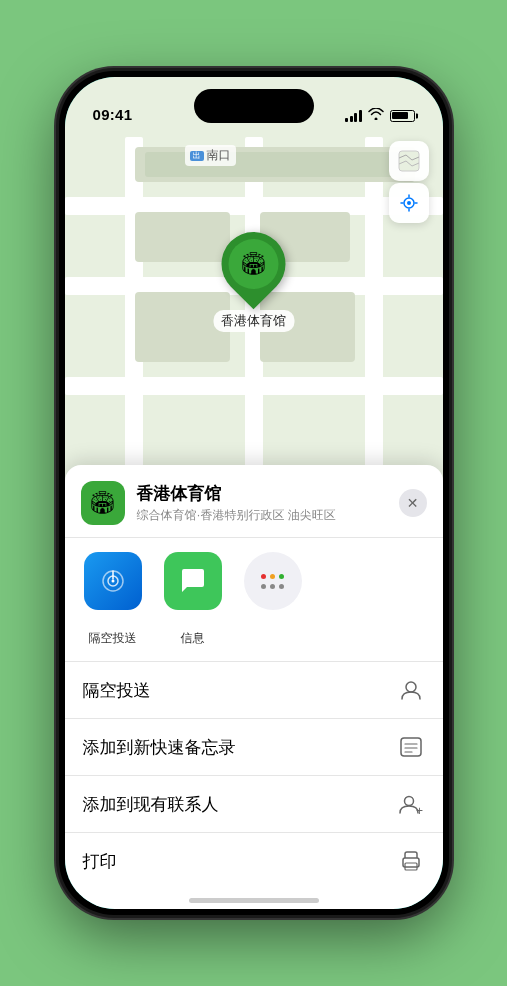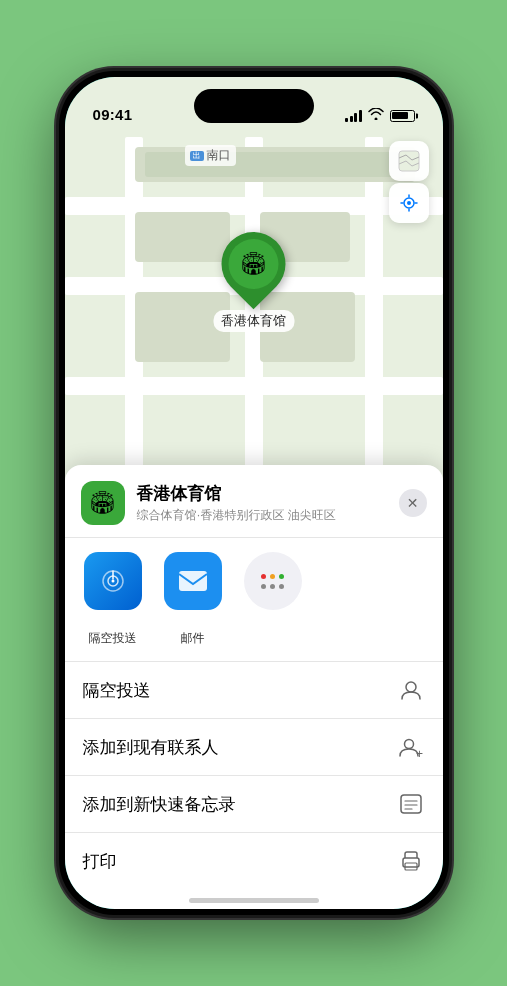--- a/index.html
+++ b/index.html
@@ -511,30 +511,29 @@
             <svg width="30" height="30" viewBox="0 0 30 30">
               <circle cx="15" cy="15" r="10" stroke="rgba(255,255,255,0.6)" stroke-width="1.5" fill="none"></circle>
               <circle cx="15" cy="15" r="5" stroke="rgba(255,255,255,0.8)" stroke-width="1.5" fill="none"></circle>
               <circle cx="15" cy="15" r="1.5" fill="white"></circle>
               <line x1="15" y1="5" x2="15" y2="13" stroke="white" stroke-width="1.5" stroke-linecap="round"></line>
             </svg>
           </div>
           <span class="share-app-label">隔空投送</span>
         </div>
 
-
         <div class="share-app">
-          <div class="share-app-icon app-mail">
-            <svg width="32" height="28" viewBox="0 0 32 28">
-              <rect x="2" y="4" width="28" height="20" rx="3" fill="white" opacity="0.9"></rect>
-              <path d="M2 7 L16 17 L30 7" stroke="#1c8ff0" stroke-width="2" fill="none"></path>
+          <div class="share-app-icon app-messages">
+            <svg width="32" height="32" viewBox="0 0 32 32">
+              <path d="M5 6 Q5 4 7 4 L25 4 Q27 4 27 6 L27 20 Q27 22 25 22 L10 22 L5 27 L5 6Z" fill="white"></path>
             </svg>
           </div>
-          <span class="share-app-label">邮件</span>
-        </div>
+          <span class="share-app-label">信息</span>
+        </div>
+
 
 
         <div class="share-app">
           <div class="app-more">
             <div class="more-dots">
               <div class="more-dot" style="background:#e53030;"></div>
               <div class="more-dot" style="background:#f0a020;"></div>
               <div class="more-dot" style="background:#30b030;"></div>
             </div>
             <div class="more-dots" style="margin-top:3px">
@@ -554,43 +553,43 @@
           <span class="action-label">隔空投送</span>
           <div class="action-icon">
             <svg width="22" height="22" viewBox="0 0 22 22" fill="none">
               <circle cx="11" cy="8" r="5" stroke="#666" stroke-width="1.5" fill="none"></circle>
               <path d="M2 20 C2 15 5 13 11 13 S20 15 20 20" stroke="#666" stroke-width="1.5" fill="none" stroke-linecap="round"></path>
             </svg>
           </div>
         </div>
 
         <div class="action-item">
-          <span class="action-label">添加到现有联系人</span>
-          <div class="action-icon">
-            <svg width="24" height="22" viewBox="0 0 24 22" fill="none">
-              <circle cx="10" cy="8" r="4.5" stroke="#666" stroke-width="1.5" fill="none"></circle>
-              <path d="M1 20 C1 15 4 13 10 13 S19 15 19 20" stroke="#666" stroke-width="1.5" fill="none" stroke-linecap="round"></path>
-              <text x="17" y="22" font-size="12" fill="#666">+</text>
-            </svg>
-          </div>
-        </div>
-
-        <div class="action-item">
           <span class="action-label">添加到新快速备忘录</span>
           <div class="action-icon">
             <svg width="22" height="20" viewBox="0 0 22 20" fill="none">
               <rect x="1" y="1" width="20" height="18" rx="3" stroke="#666" stroke-width="1.5" fill="none"></rect>
               <line x1="5" y1="7" x2="17" y2="7" stroke="#666" stroke-width="1.2" stroke-linecap="round"></line>
               <line x1="5" y1="11" x2="17" y2="11" stroke="#666" stroke-width="1.2" stroke-linecap="round"></line>
               <line x1="5" y1="15" x2="12" y2="15" stroke="#666" stroke-width="1.2" stroke-linecap="round"></line>
             </svg>
           </div>
         </div>
 
         <div class="action-item">
+          <span class="action-label">添加到现有联系人</span>
+          <div class="action-icon">
+            <svg width="24" height="22" viewBox="0 0 24 22" fill="none">
+              <circle cx="10" cy="8" r="4.5" stroke="#666" stroke-width="1.5" fill="none"></circle>
+              <path d="M1 20 C1 15 4 13 10 13 S19 15 19 20" stroke="#666" stroke-width="1.5" fill="none" stroke-linecap="round"></path>
+              <text x="17" y="22" font-size="12" fill="#666">+</text>
+            </svg>
+          </div>
+        </div>
+
+        <div class="action-item">
           <span class="action-label">打印</span>
           <div class="action-icon">
             <svg width="22" height="20" viewBox="0 0 22 20" fill="none">
               <rect x="3" y="7" width="16" height="9" rx="2" stroke="#666" stroke-width="1.5" fill="none"></rect>
               <path d="M5 7 V3 Q5 1 7 1 L15 1 Q17 1 17 3 V7" stroke="#666" stroke-width="1.5" fill="none"></path>
               <rect x="5" y="12" width="12" height="7" rx="1" stroke="#666" stroke-width="1.2" fill="none"></rect>
             </svg>
           </div>
         </div>
       </div>

